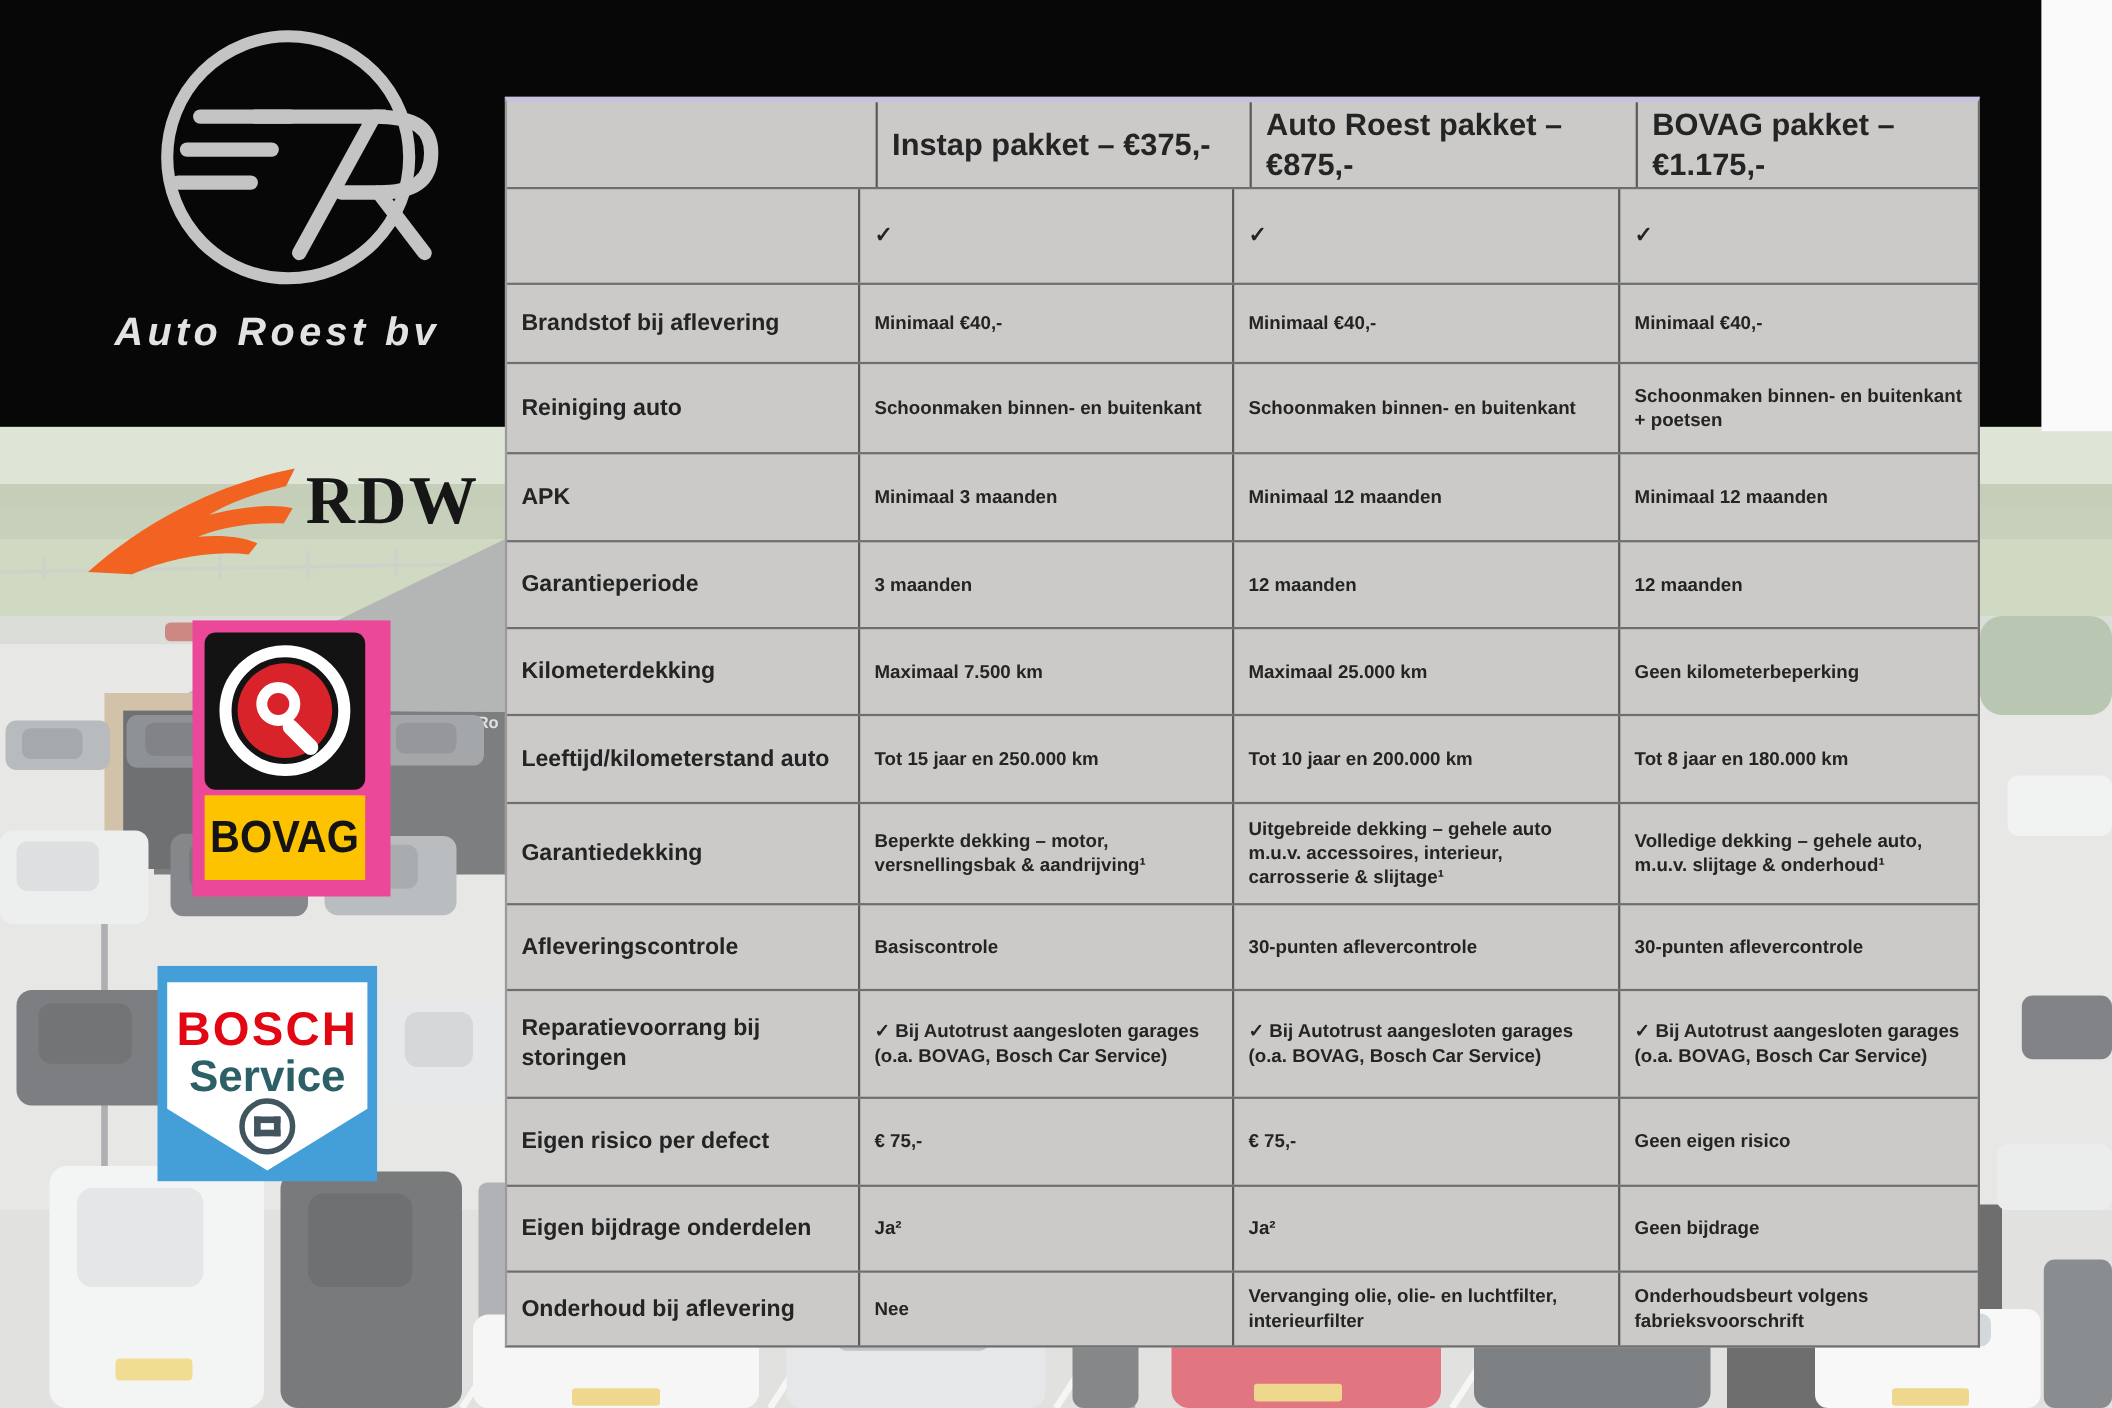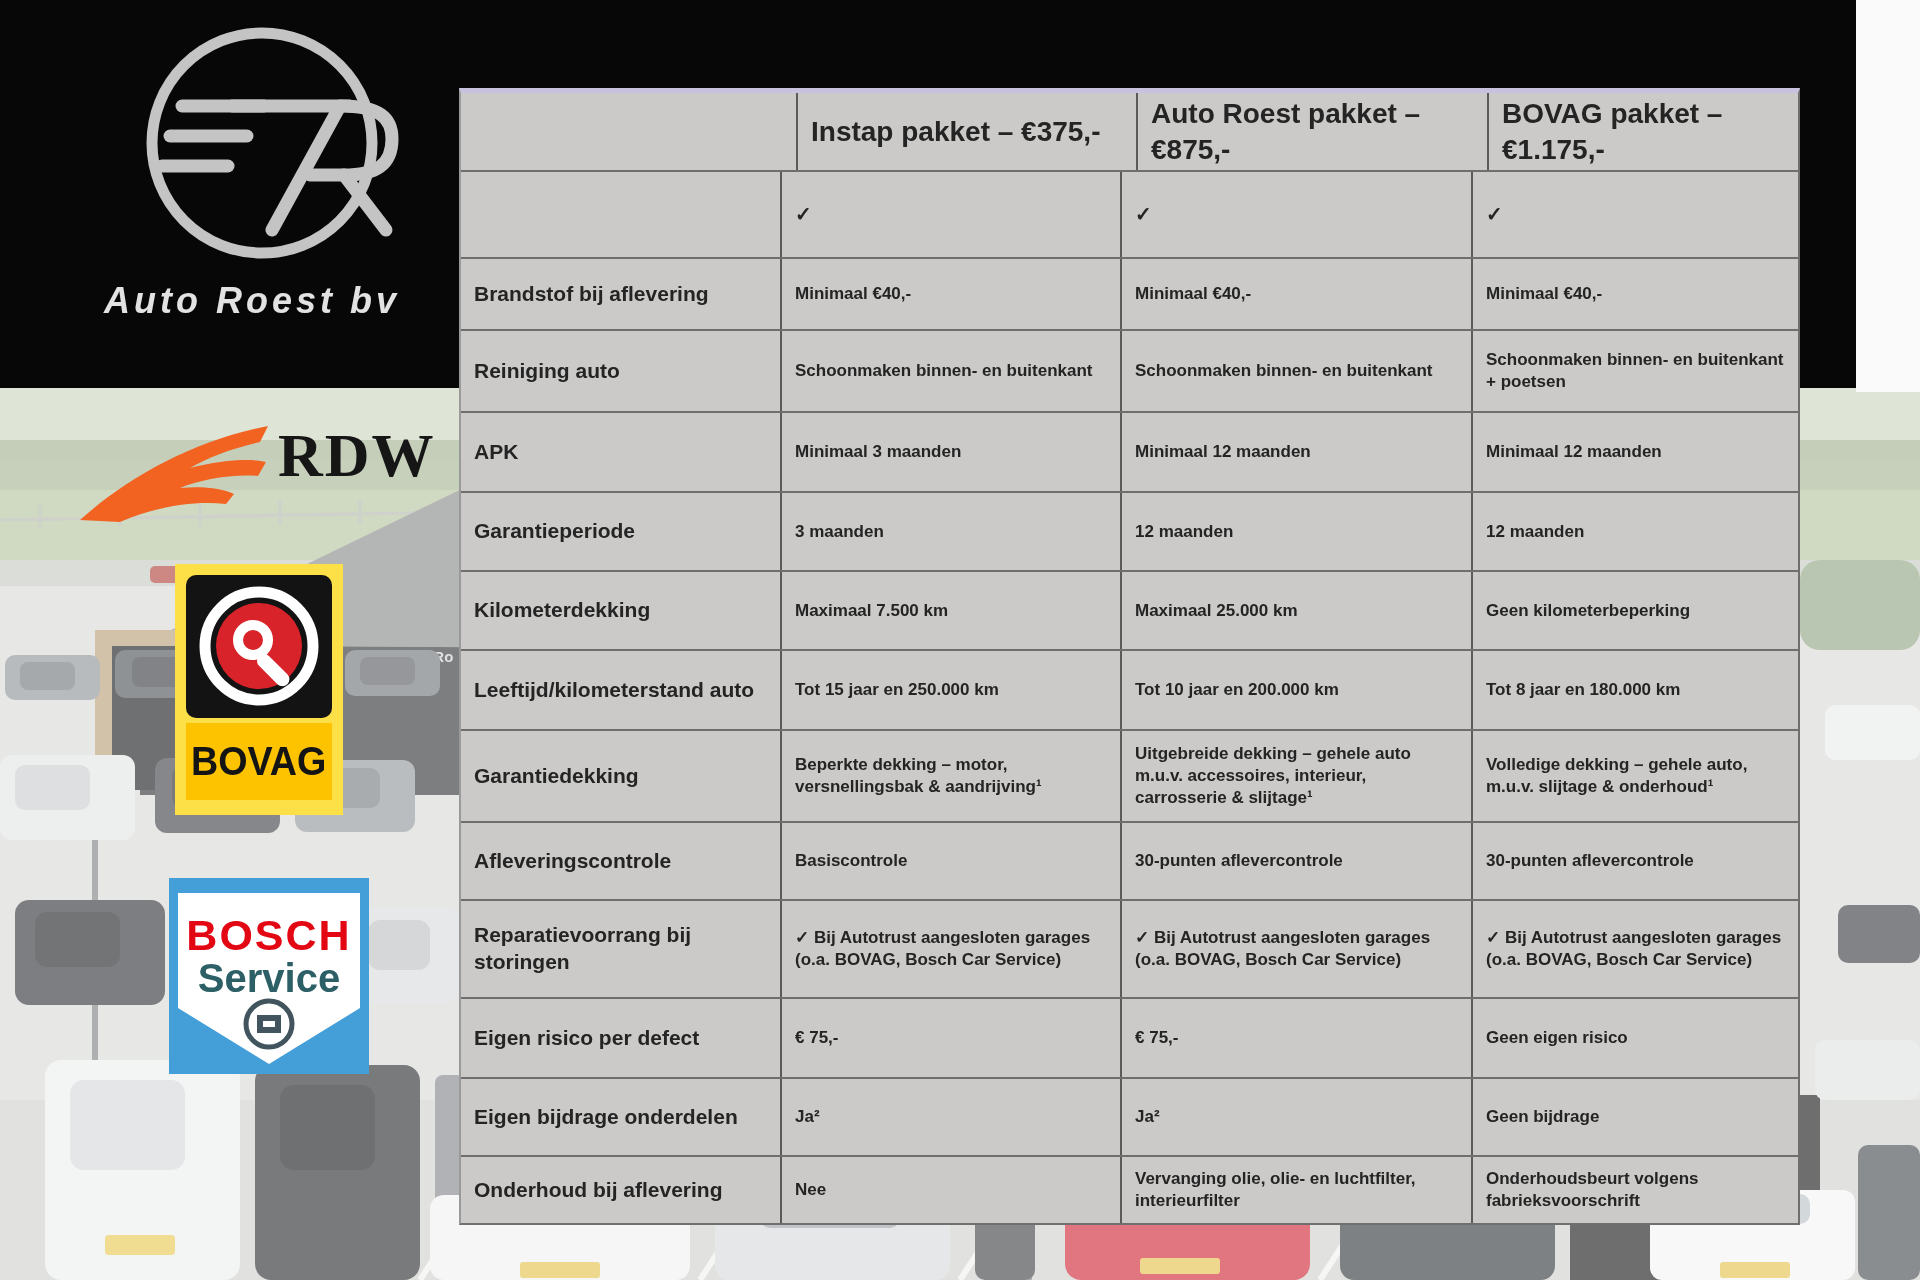--- a/index.html
+++ b/index.html
@@ -18,29 +18,29 @@
     margin-top:8px;width:340px;text-align:center;
     color:#e2e2e2;font-size:36px;font-weight:700;letter-spacing:4px;white-space:nowrap;
   }
   
   .rdw{position:absolute;left:72px;top:416px;z-index:2;display:flex;align-items:flex-start;}
   .rdw-text{
     font-family:"Liberation Serif",serif;font-weight:700;font-size:62px;line-height:1;
     color:#161616;letter-spacing:2px;margin-left:6px;margin-top:8px;
   }
   
-  .bovag{position:absolute;left:175px;top:564px;width:168px;height:251px;background:#fde047;z-index:2;}
+  .bovag{position:absolute;left:175px;top:564px;width:168px;height:251px;background:#ec4899;z-index:2;padding-left:12px;}
   .bovag-black{position:absolute;left:11px;top:11px;width:146px;height:143px;background:#131313;border-radius:10px;}
   .bovag-yellow{
     position:absolute;left:11px;bottom:15px;width:146px;height:77px;background:#fdc300;
     display:flex;align-items:center;justify-content:center;
   }
   .bovag-word{font-size:41px;font-weight:800;color:#141414;transform:scaleX(.92);letter-spacing:0px;}
   
-  .bosch{position:absolute;left:169px;top:878px;width:220px;height:196px;z-index:2;border-radius:28px;}
+  .bosch{position:absolute;left:143px;top:878px;width:220px;height:196px;z-index:2;border-radius:28px;}
   
   .pkg-table{
     position:absolute;left:459px;top:88px;width:1341px;z-index:3;
     background:#cbcac8;box-sizing:border-box;
     border-top:5px solid #c9c2de;border-left:2px solid #9a9a9a;
     border-right:2px solid #6f6f6f;border-bottom:2px solid #6f6f6f;
   }
   .trow{display:grid;grid-template-columns:319px 340px 351px 331px;border-top:2px solid #6e6e6e;}
   .trow:first-child{border-top:none;}
   .tcell{

